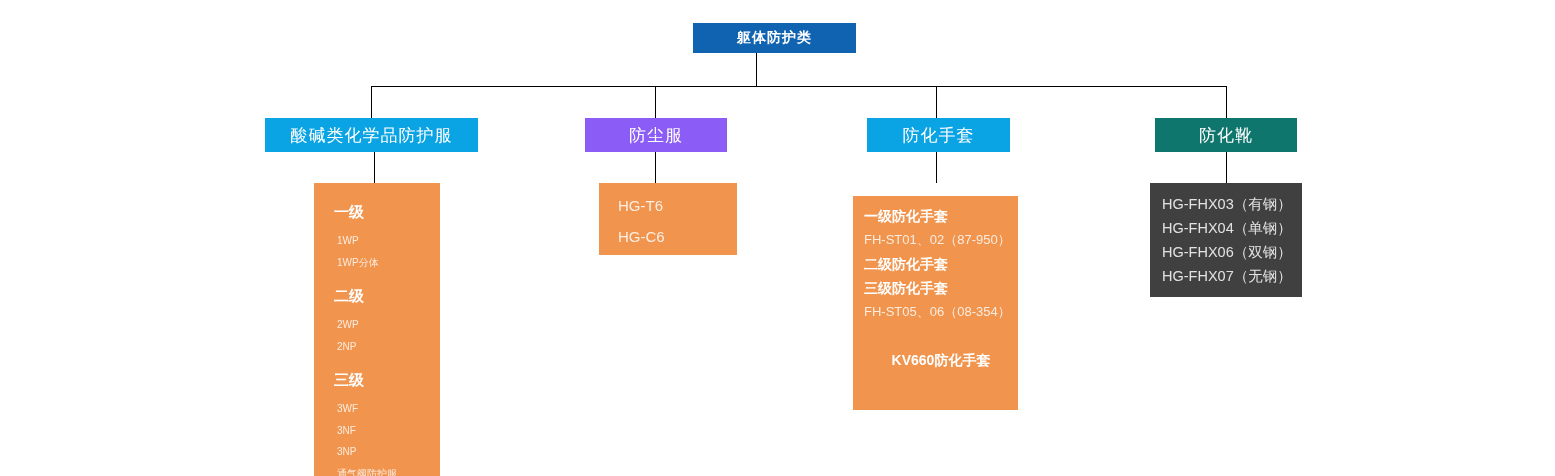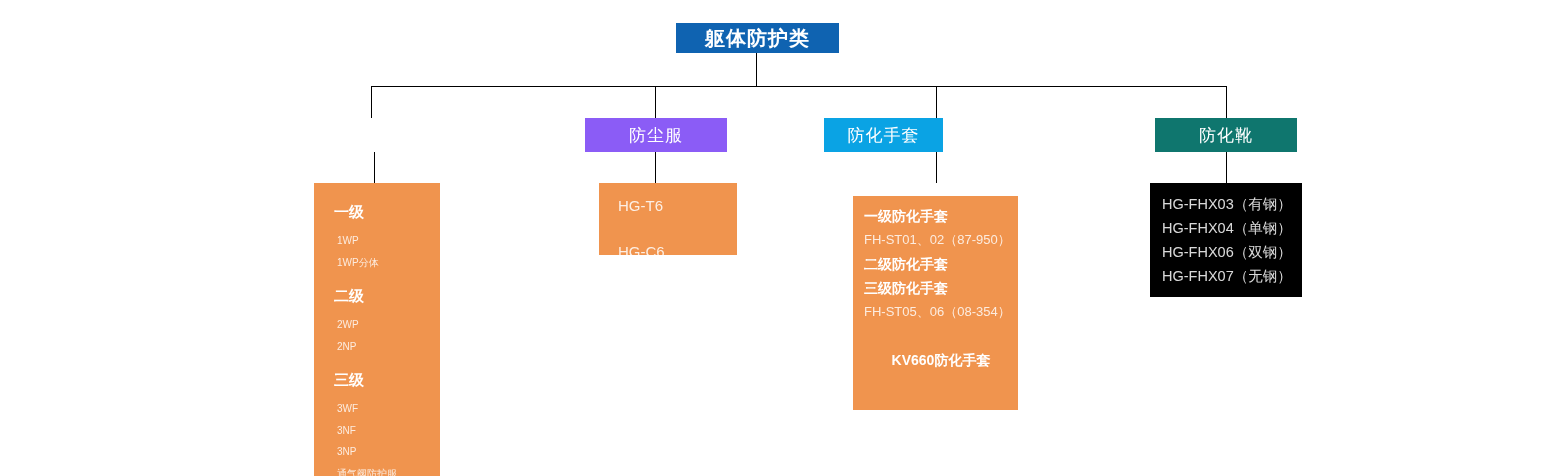--- a/index.html
+++ b/index.html
@@ -8,49 +8,49 @@
     width:1555px;height:476px;
     background:#ffffff;
     overflow:hidden;
     font-family:"Liberation Sans","DejaVu Sans",sans-serif;
   }
   
   .line-v{position:absolute;width:1px;background:#000;}
   .line-h{position:absolute;height:1px;background:#000;}
   
   .root-node{
-    position:absolute;left:676px;top:23px;width:163px;height:30px;
-    background:#0f63b1;color:#fff;font-size:20px;font-weight:bold;
+    position:absolute;left:693px;top:23px;width:163px;height:30px;
+    background:#0f63b1;color:#fff;font-size:14px;font-weight:bold;
     display:flex;align-items:center;justify-content:center;
     letter-spacing:1px;white-space:nowrap;
   }
   
   .cat{
     position:absolute;top:118px;height:34px;
     background:#0aa3e4;color:#fff;font-size:17px;
     display:flex;align-items:center;justify-content:center;
     letter-spacing:1px;white-space:nowrap;
   }
   .c0{left:265px;width:213px;}
   .c1{left:585px;width:142px;}
-  .c2{left:824px;width:119px;}
+  .c2{left:867px;width:143px;}
   .c3{left:1155px;width:142px;}
   
   .det{
     position:absolute;top:183px;
     background:#f0944e;color:#fff;box-sizing:border-box;
   }
   .det .line{white-space:nowrap;}
   .d0{left:314px;width:126px;height:312px;padding:14px 0 0 20px;}
   .d0 .heading{font-size:15px;font-weight:bold;line-height:22px;margin:12px 0 7px;}
   .d0 .heading:first-child{margin-top:4px;}
   .d0 .item{font-size:10px;line-height:21.5px;color:rgba(255,255,255,.82);padding-left:3px;}
   .d1{left:599px;width:138px;height:72px;padding:12px 0 0 19px;}
   .d1 .item{font-size:15px;line-height:22px;color:rgba(255,255,255,.85);}
-  .d1 .item + .item{margin-top:24px;text-decoration:underline;}
+  .d1 .item + .item{margin-top:9px;}
   .d2{left:853px;width:165px;height:214px;padding:8px 0 0 11px;}
   .d2 .heading{font-size:14px;font-weight:bold;line-height:24px;}
   .d2 .item{font-size:13px;line-height:24px;color:rgba(255,255,255,.82);}
   .d2 .gap-before{margin-top:24px;text-align:center;}
   .d3{left:1150px;width:152px;height:114px;padding:9px 0 0 12px;}
   .d3 .item{font-size:14.5px;line-height:24px;color:rgba(255,255,255,.85);}
 </style>
 </head>
 <body>
 
@@ -62,20 +62,21 @@
   <div class="line-h" style="left:371px;top:86px;width:856px;"></div>
   <div class="line-v" style="left:371px;top:87px;height:31px;"></div>
   <div class="line-v" style="left:655px;top:87px;height:31px;"></div>
   <div class="line-v" style="left:936px;top:87px;height:31px;"></div>
   <div class="line-v" style="left:1226px;top:87px;height:31px;"></div>
   <div class="line-v" style="left:374px;top:152px;height:31px;"></div>
   <div class="line-v" style="left:655px;top:152px;height:31px;"></div>
   <div class="line-v" style="left:936px;top:152px;height:31px;"></div>
   <div class="line-v" style="left:1226px;top:152px;height:31px;"></div>
 
+  <div class="cat c0" style="background-color: rgb(10, 163, 228);">酸碱类化学品防护服</div>
   <div class="cat c1" style="background-color: #8b5cf6; text-align: center;">防尘服</div>
   <div class="cat c2" style="background-color: rgb(10, 163, 228);">防化手套</div>
   <div class="cat c3" style="background-color: #0f766e;">防化靴</div>
 
   <div class="det d0" style="background-color: rgb(240, 148, 78);">
       <div class="line heading">一级</div>
       <div class="line item">1WP</div>
       <div class="line item">1WP分体</div>
       <div class="line heading">二级</div>
       <div class="line item">2WP</div>
@@ -91,20 +92,20 @@
       <div class="line item">HG-C6</div>
     </div>
   <div class="det d2" style="background-color: rgb(240, 148, 78); margin-top: 13px;">
       <div class="line heading">一级防化手套</div>
       <div class="line item">FH-ST01、02（87-950）</div>
       <div class="line heading">二级防化手套</div>
       <div class="line heading">三级防化手套</div>
       <div class="line item">FH-ST05、06（08-354）</div>
       <div class="line heading gap-before">KV660防化手套</div>
     </div>
-  <div class="det d3" style="background-color: #000000;">
+  <div class="det d3" style="background-color: #404040;">
       <div class="line item">HG-FHX03（有钢）</div>
       <div class="line item">HG-FHX04（单钢）</div>
       <div class="line item">HG-FHX06（双钢）</div>
       <div class="line item">HG-FHX07（无钢）</div>
     </div>
 
 </div>
 
 </body></html>

